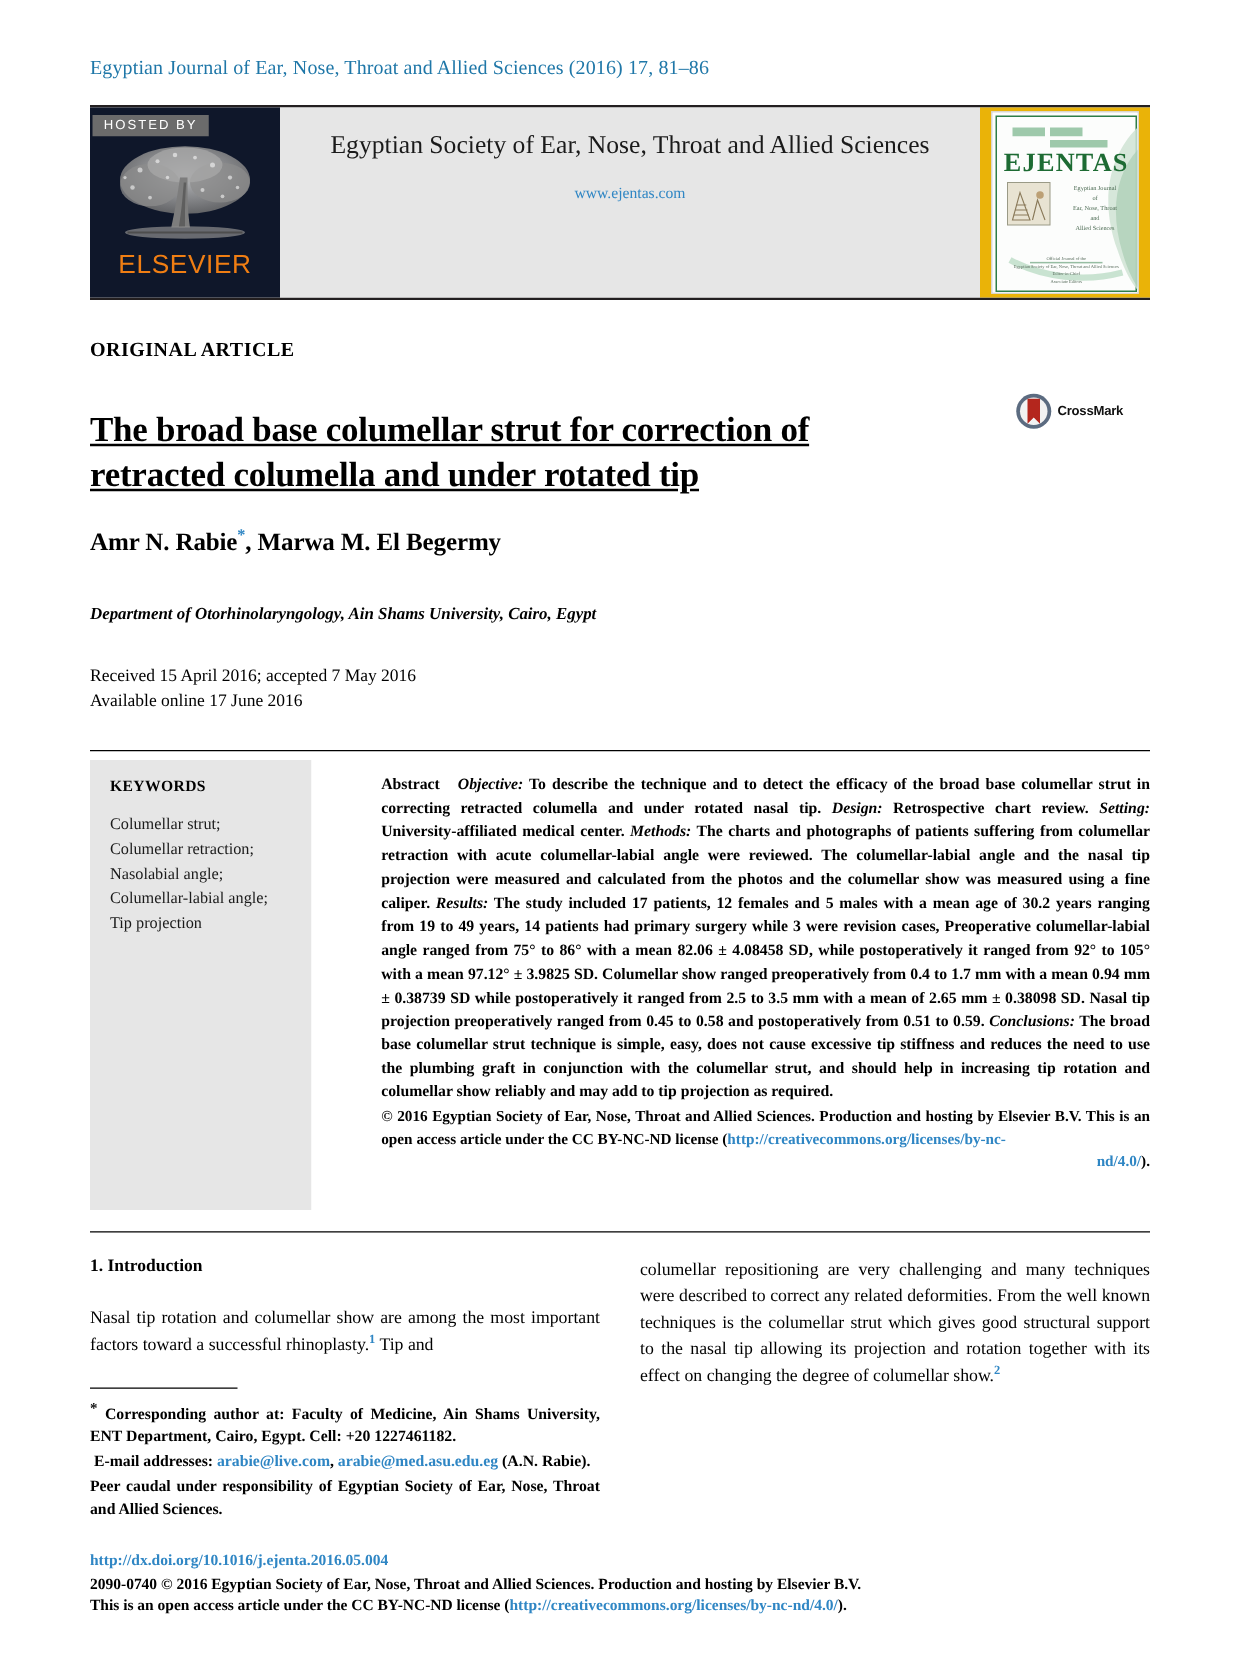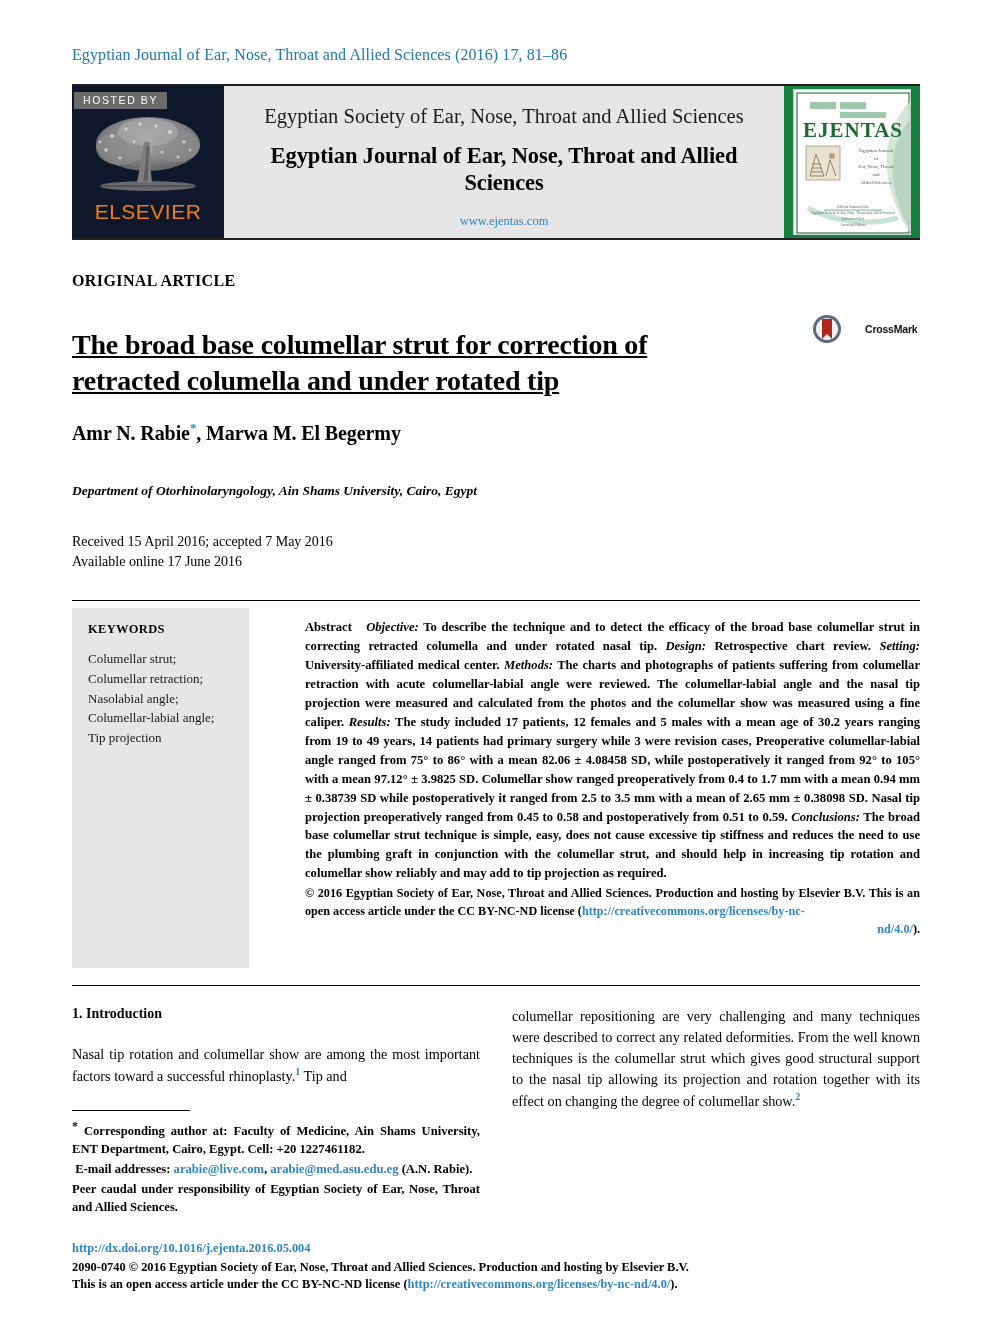--- a/index.html
+++ b/index.html
@@ -105,21 +105,21 @@
   }
   .journal-url {
     margin-top: 18px;
     font-size: 12.5px;
     color: #2f86c4;
   }
 
   .mast-right {
     width: 136px;
     flex: 0 0 136px;
-    background: #15803d;
+    background: #eab308;
     display: flex;
     align-items: center;
     justify-content: center;
   }
   .cover {
     width: 118px;
     height: 146px;
     position: relative;
     overflow: hidden;
     background: #ffffff;
@@ -146,21 +146,21 @@
     line-height: 1.28;
     letter-spacing: -0.2px;
     text-decoration: underline;
   }
   .crossmark {
     position: absolute;
     left: 812px;
     top: 314px;
     display: flex;
     align-items: center;
-    gap: 23px;
+    gap: 4px;
   }
   .crossmark-label {
     font-family: "Liberation Sans", sans-serif;
     font-size: 10.5px;
     font-weight: bold;
     color: #111111;
     letter-spacing: -0.2px;
   }
 
   .authors {
@@ -379,21 +379,20 @@
 
           <ellipse cx="58" cy="74" rx="48" ry="5" fill="#8f8f8f" opacity="0.7"></ellipse>
           <path d="M12 74 L104 74" stroke="#4d4d4d" stroke-width="1.6"></path>
         </svg>
       </div>
       <div class="elsevier-word">ELSEVIER</div>
     </div>
 
     <div class="mast-center">
       <div class="society-line">Egyptian Society of Ear, Nose, Throat and Allied Sciences</div>
-      <div class="journal-title">Egyptian Journal of Ear, Nose, Throat and Allied Sciences</div>
       <div class="journal-url link">www.ejentas.com</div>
     </div>
 
     <div class="mast-right">
       <div class="cover">
         <svg viewBox="0 0 118 146" width="118" height="146" aria-hidden="true">
           <rect x="0" y="0" width="118" height="146" fill="#fcfdfc"></rect>
           <rect x="3" y="3" width="112" height="140" fill="none" stroke="#2f7d48" stroke-width="1.2"></rect>
 
           <path d="M118 10 C92 34 86 72 100 110 C106 128 112 138 118 144 Z" fill="#cfe3d4" opacity="0.85"></path>

